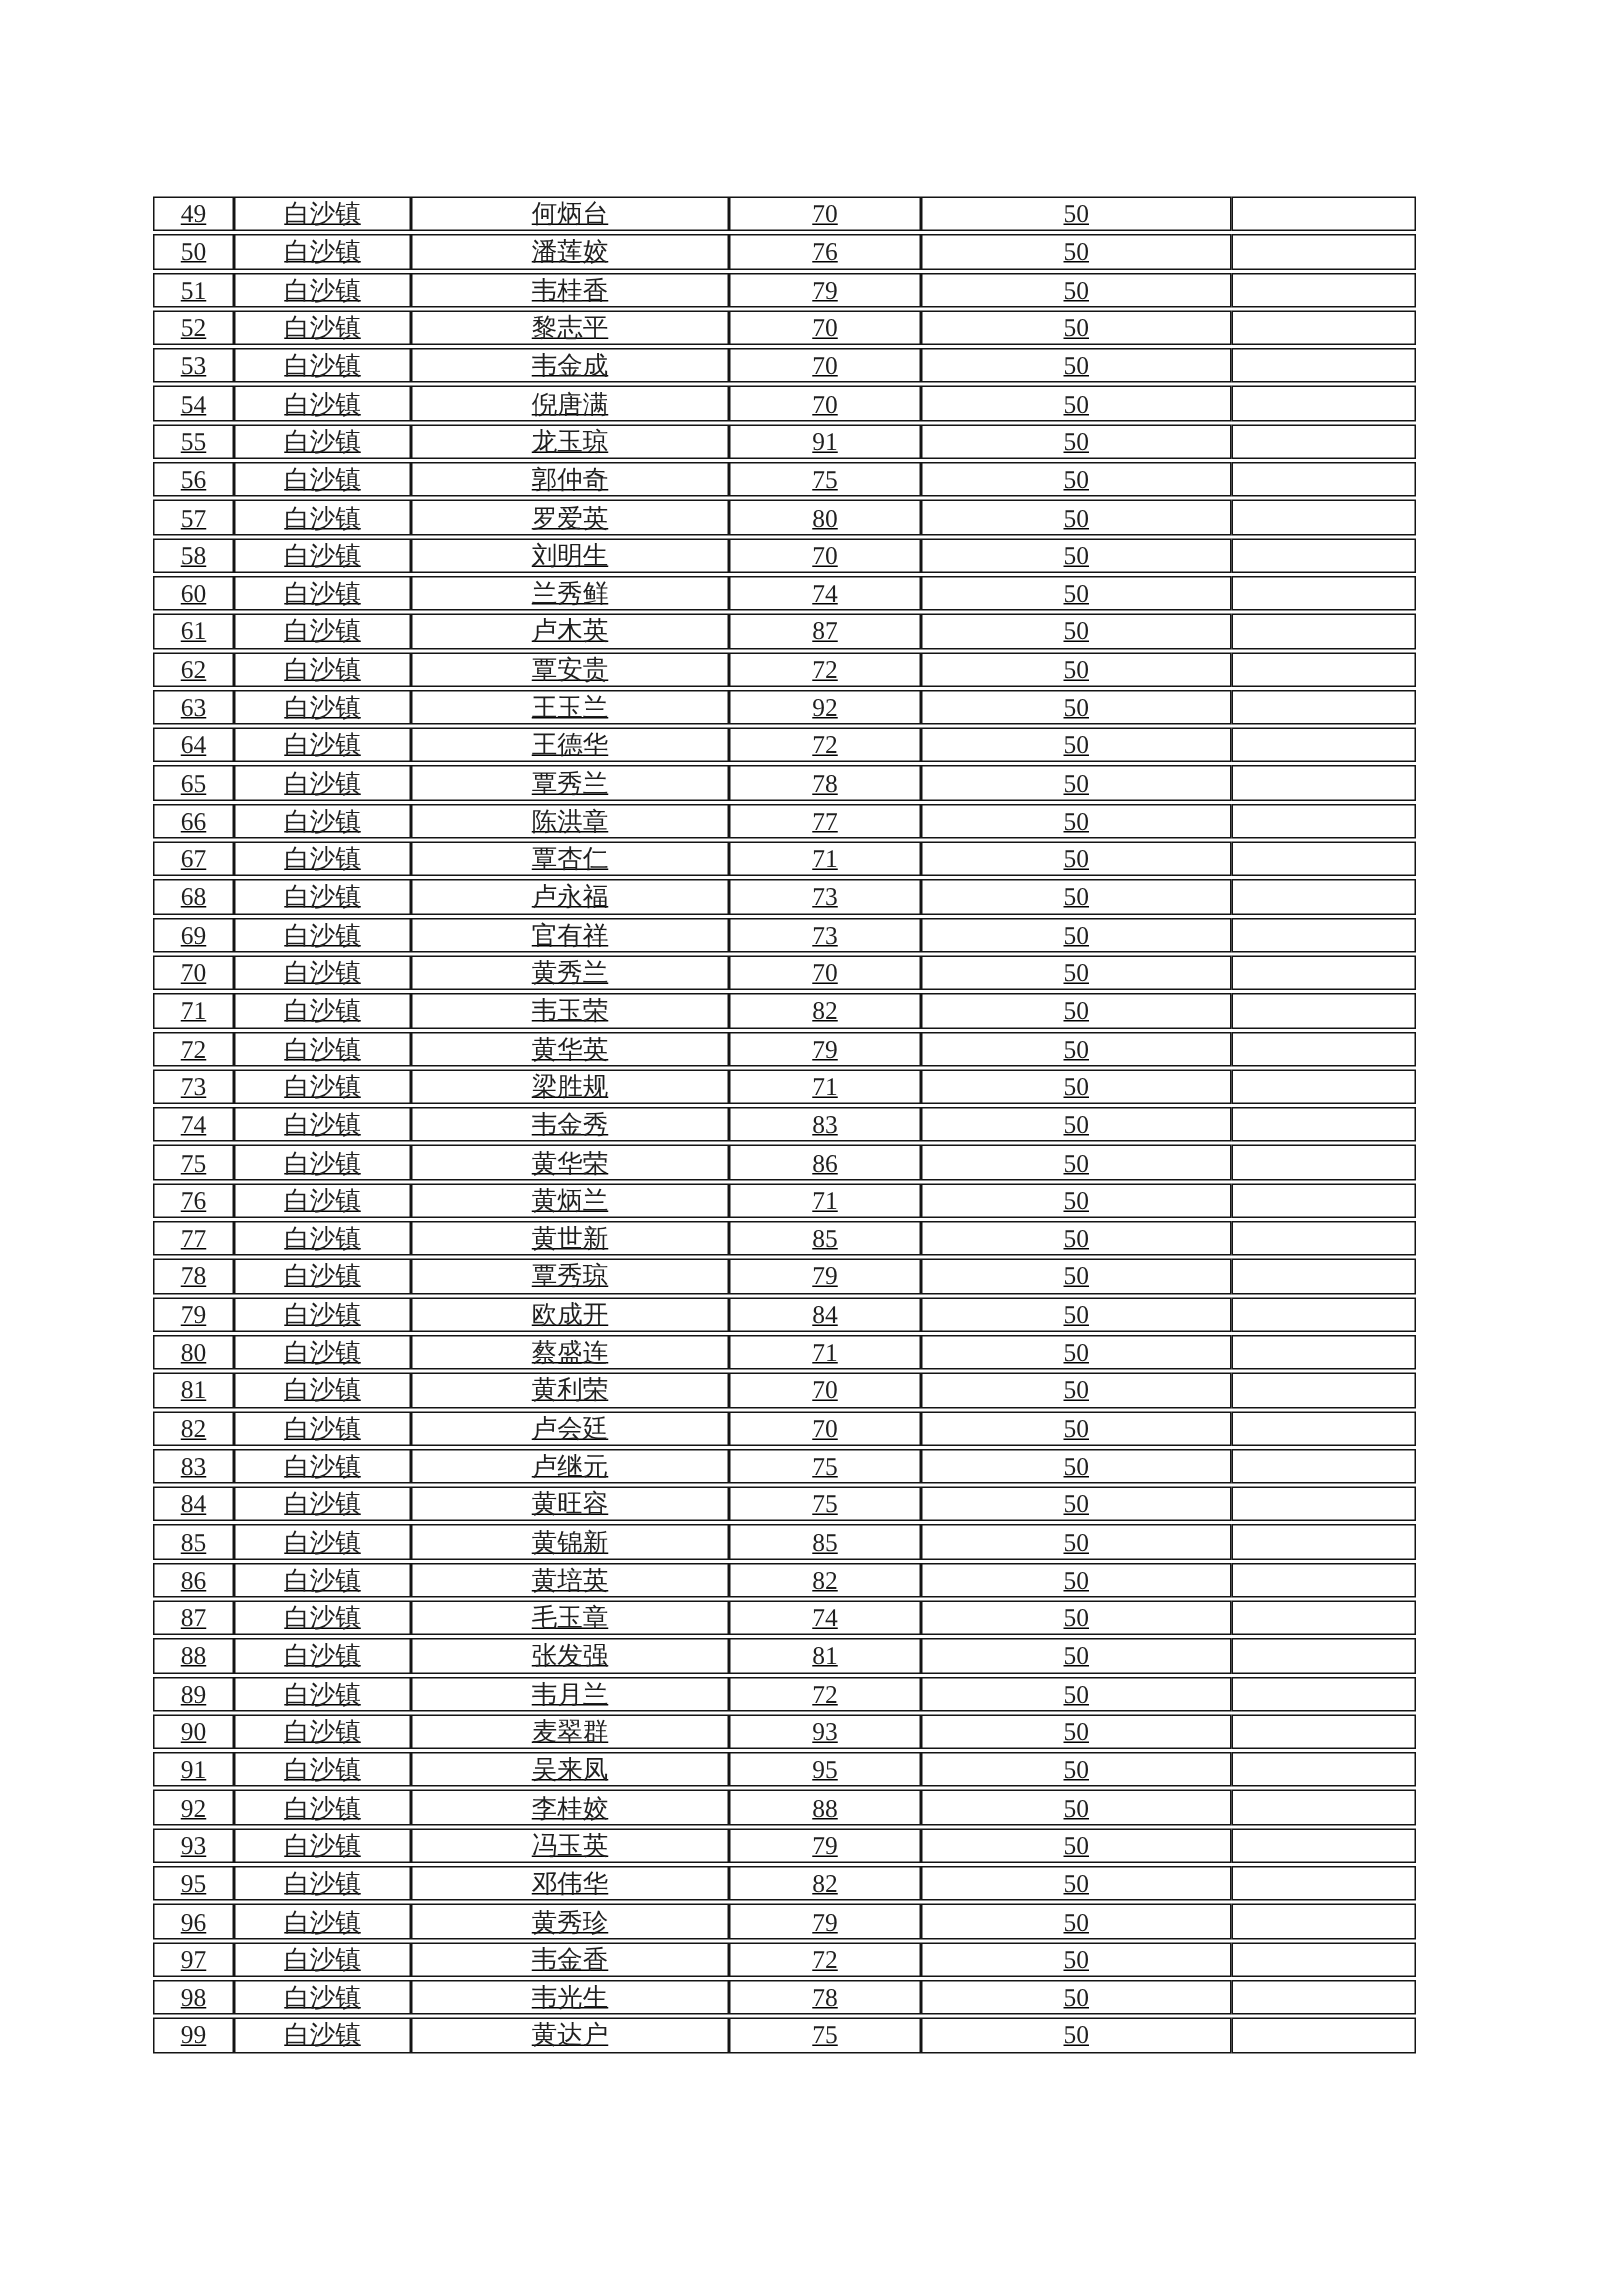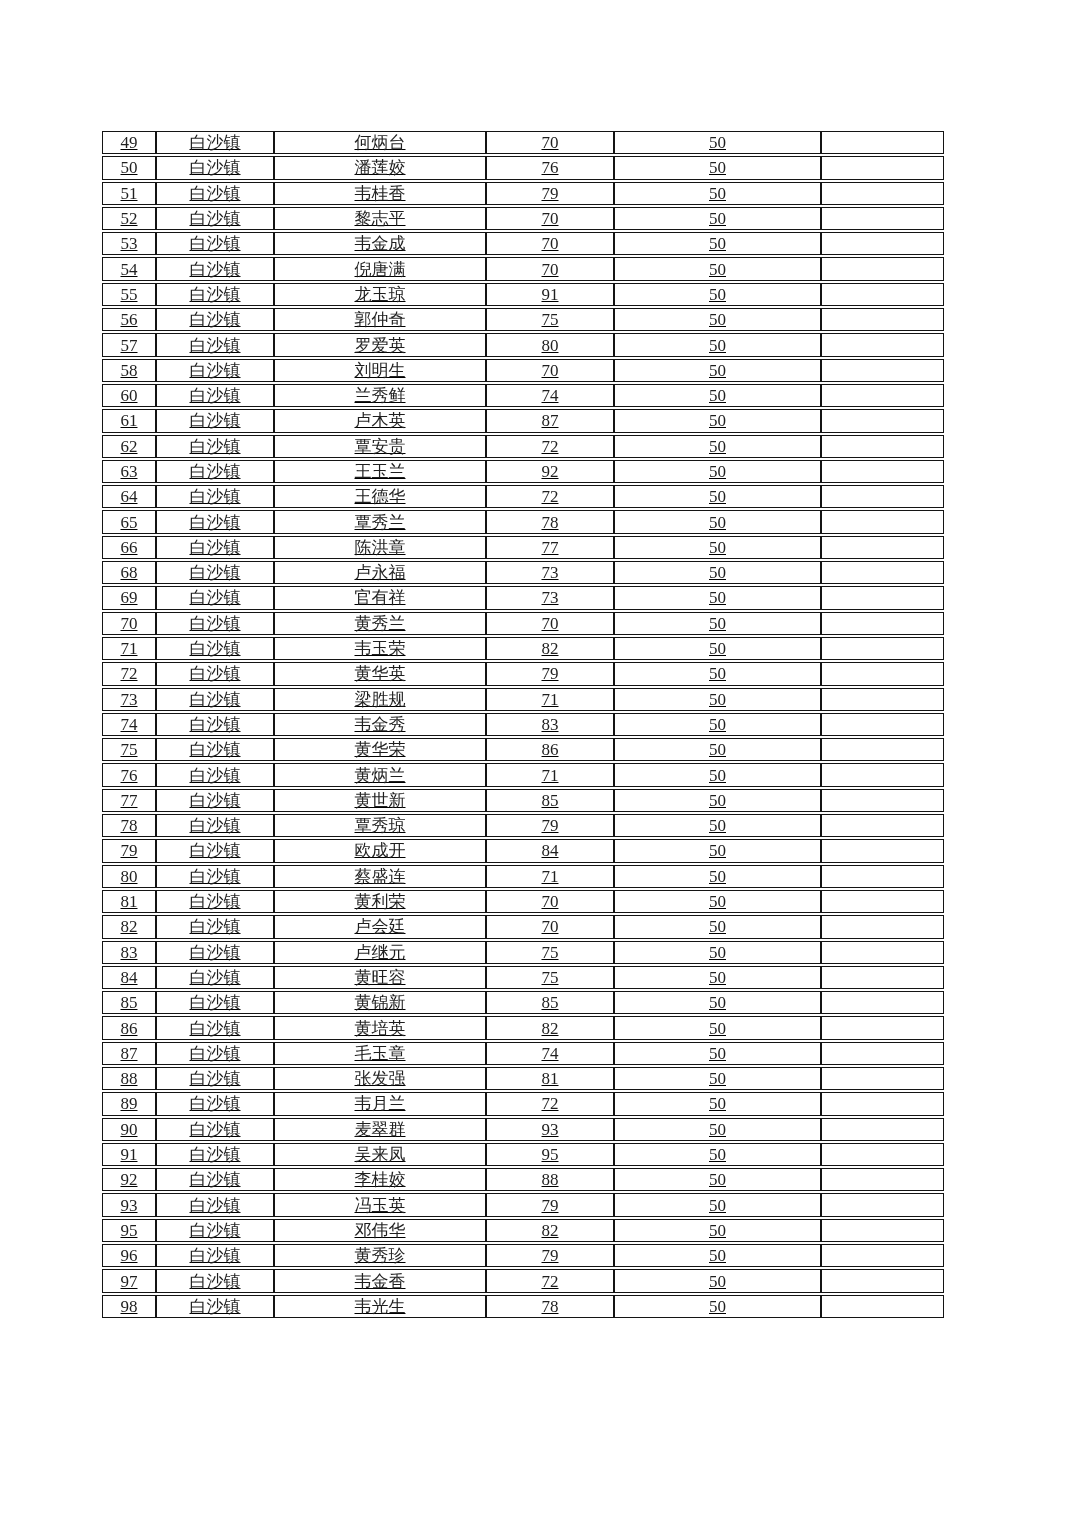--- a/index.html
+++ b/index.html
@@ -189,20 +189,28 @@
   </tr>
         <tr>
     <td>66</td>
     <td>白沙镇</td>
     <td>陈洪章</td>
     <td>77</td>
     <td>50</td>
     <td></td>
   </tr>
         <tr>
+    <td>67</td>
+    <td>白沙镇</td>
+    <td>覃杏仁</td>
+    <td>71</td>
+    <td>50</td>
+    <td></td>
+  </tr>
+        <tr>
     <td>68</td>
     <td>白沙镇</td>
     <td>卢永福</td>
     <td>73</td>
     <td>50</td>
     <td></td>
   </tr>
         <tr>
     <td>69</td>
     <td>白沙镇</td>
@@ -425,18 +433,26 @@
     <td>韦金香</td>
     <td>72</td>
     <td>50</td>
     <td></td>
   </tr>
         <tr>
     <td>98</td>
     <td>白沙镇</td>
     <td>韦光生</td>
     <td>78</td>
+    <td>50</td>
+    <td></td>
+  </tr>
+        <tr>
+    <td>99</td>
+    <td>白沙镇</td>
+    <td>黄达户</td>
+    <td>75</td>
     <td>50</td>
     <td></td>
   </tr>
       </tbody>
   </table>
 </div>
 
 </body></html>

